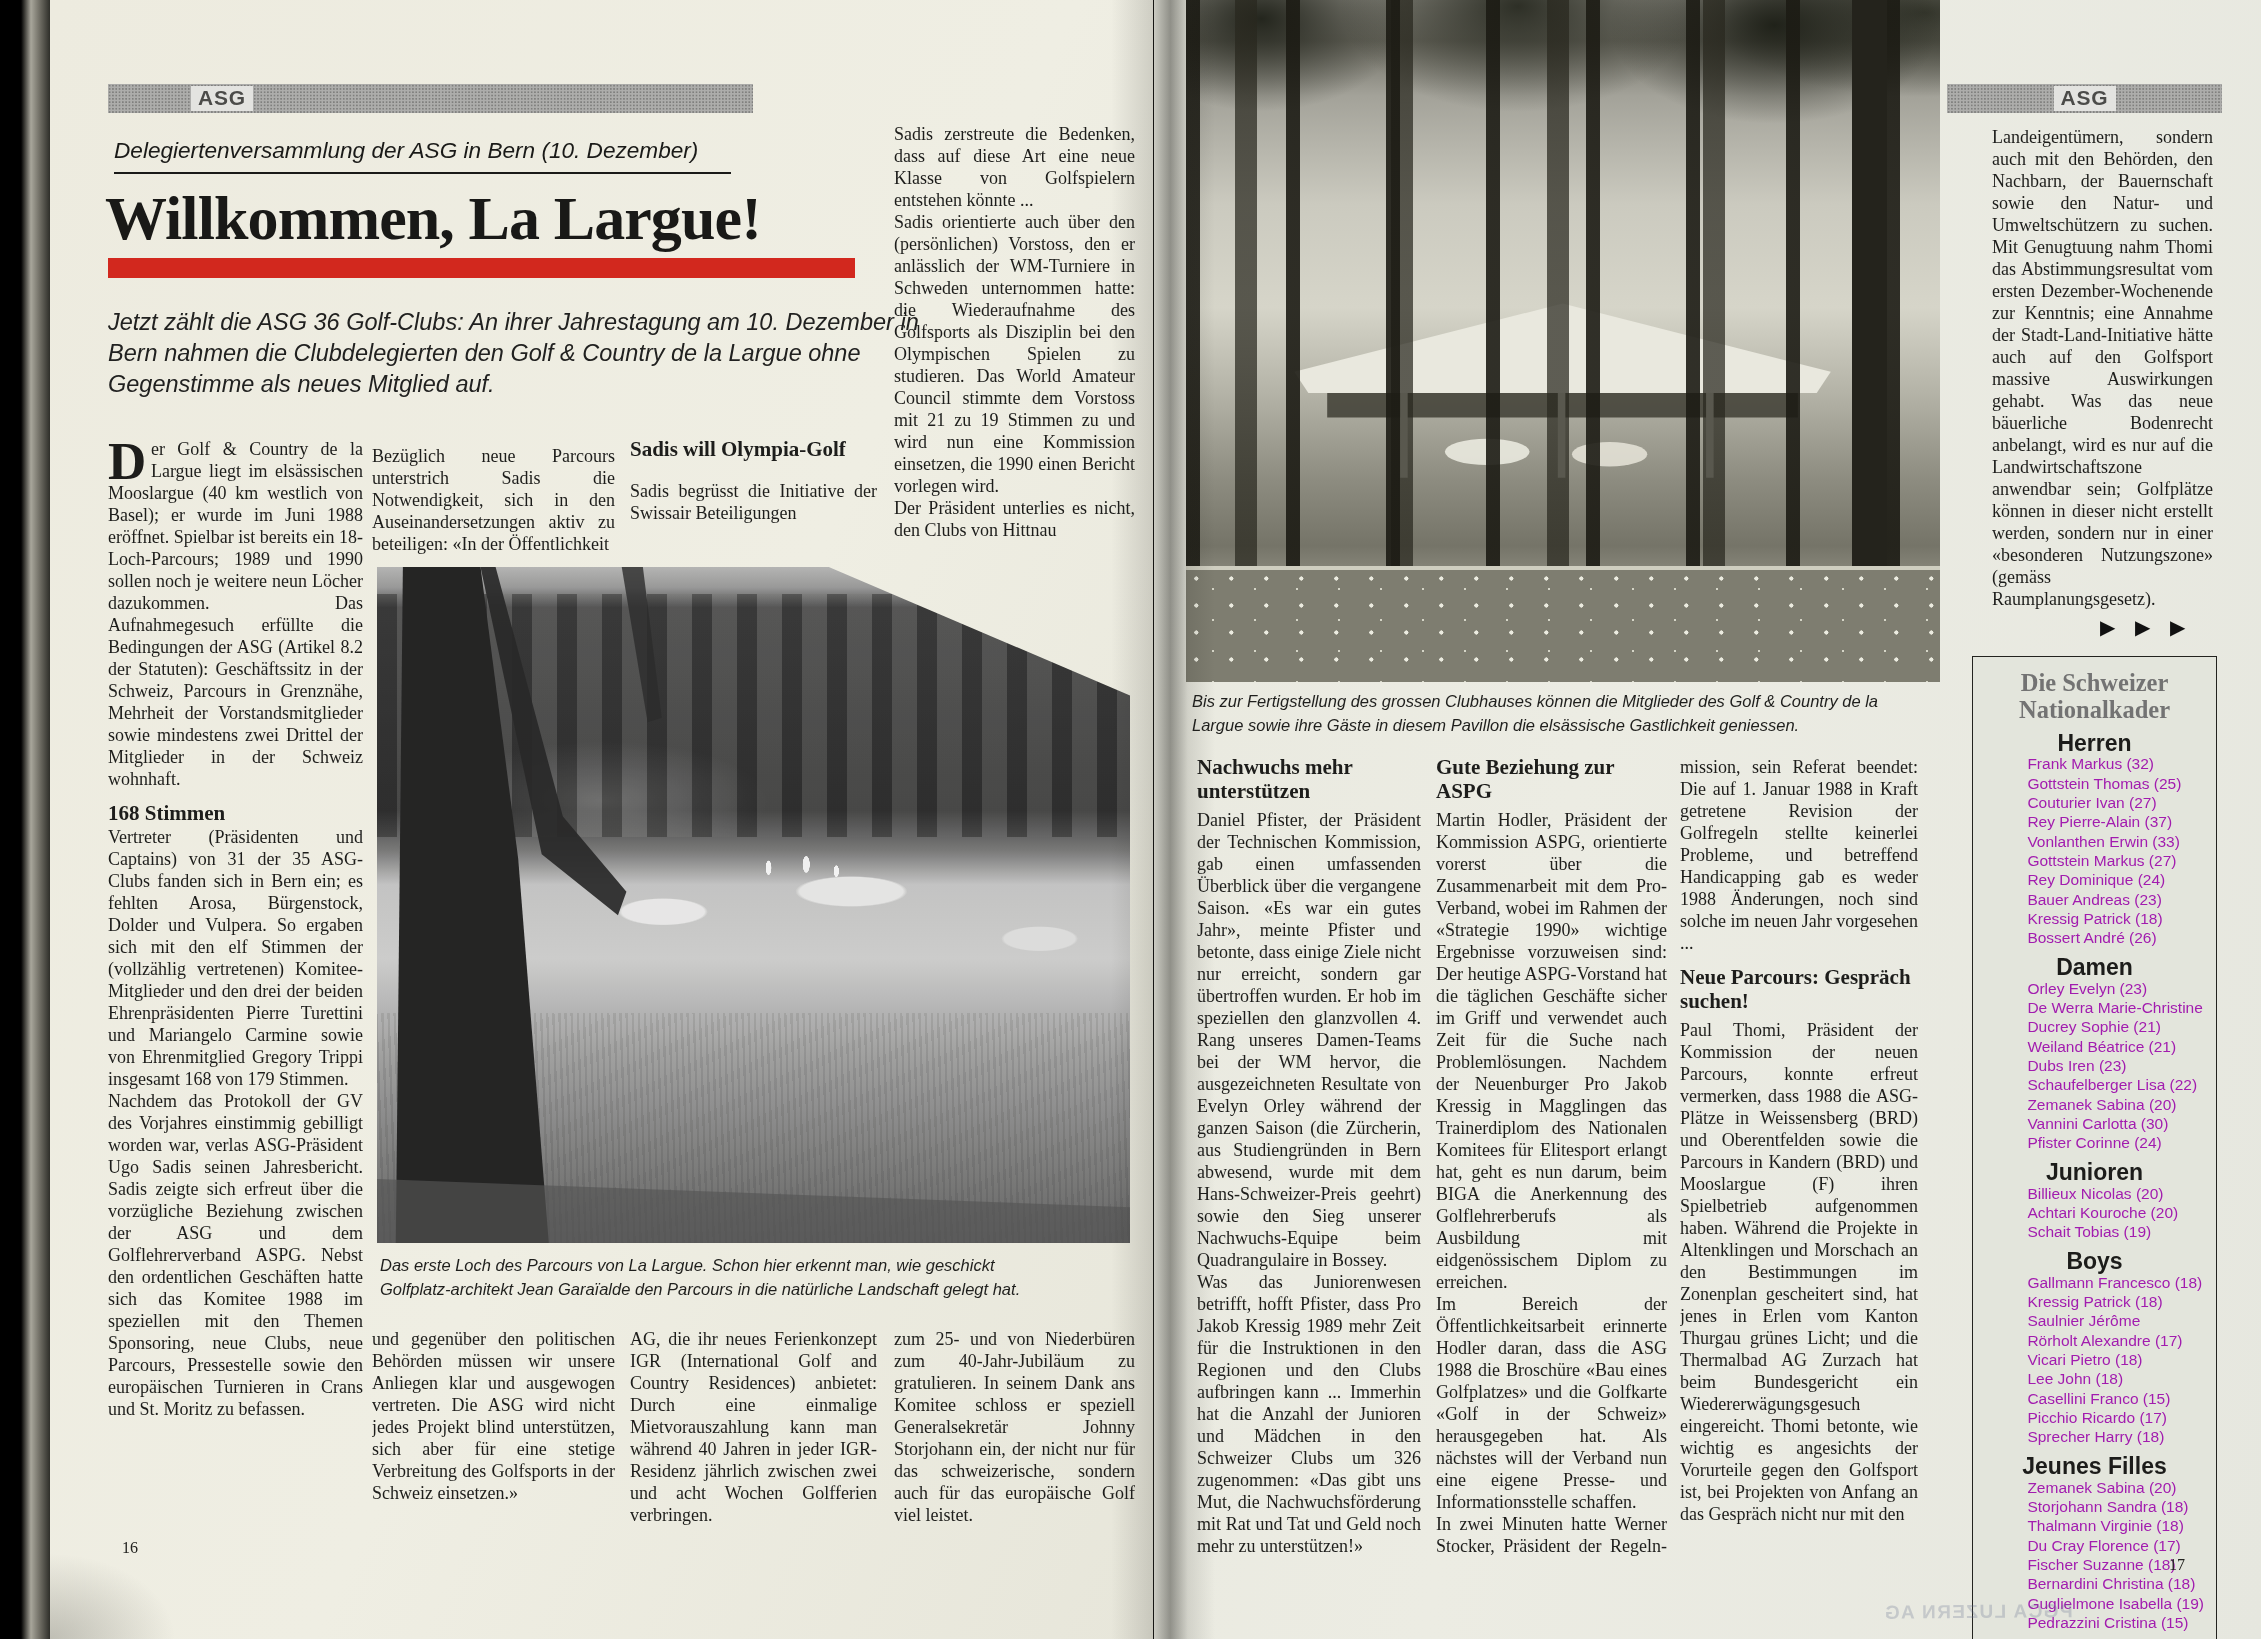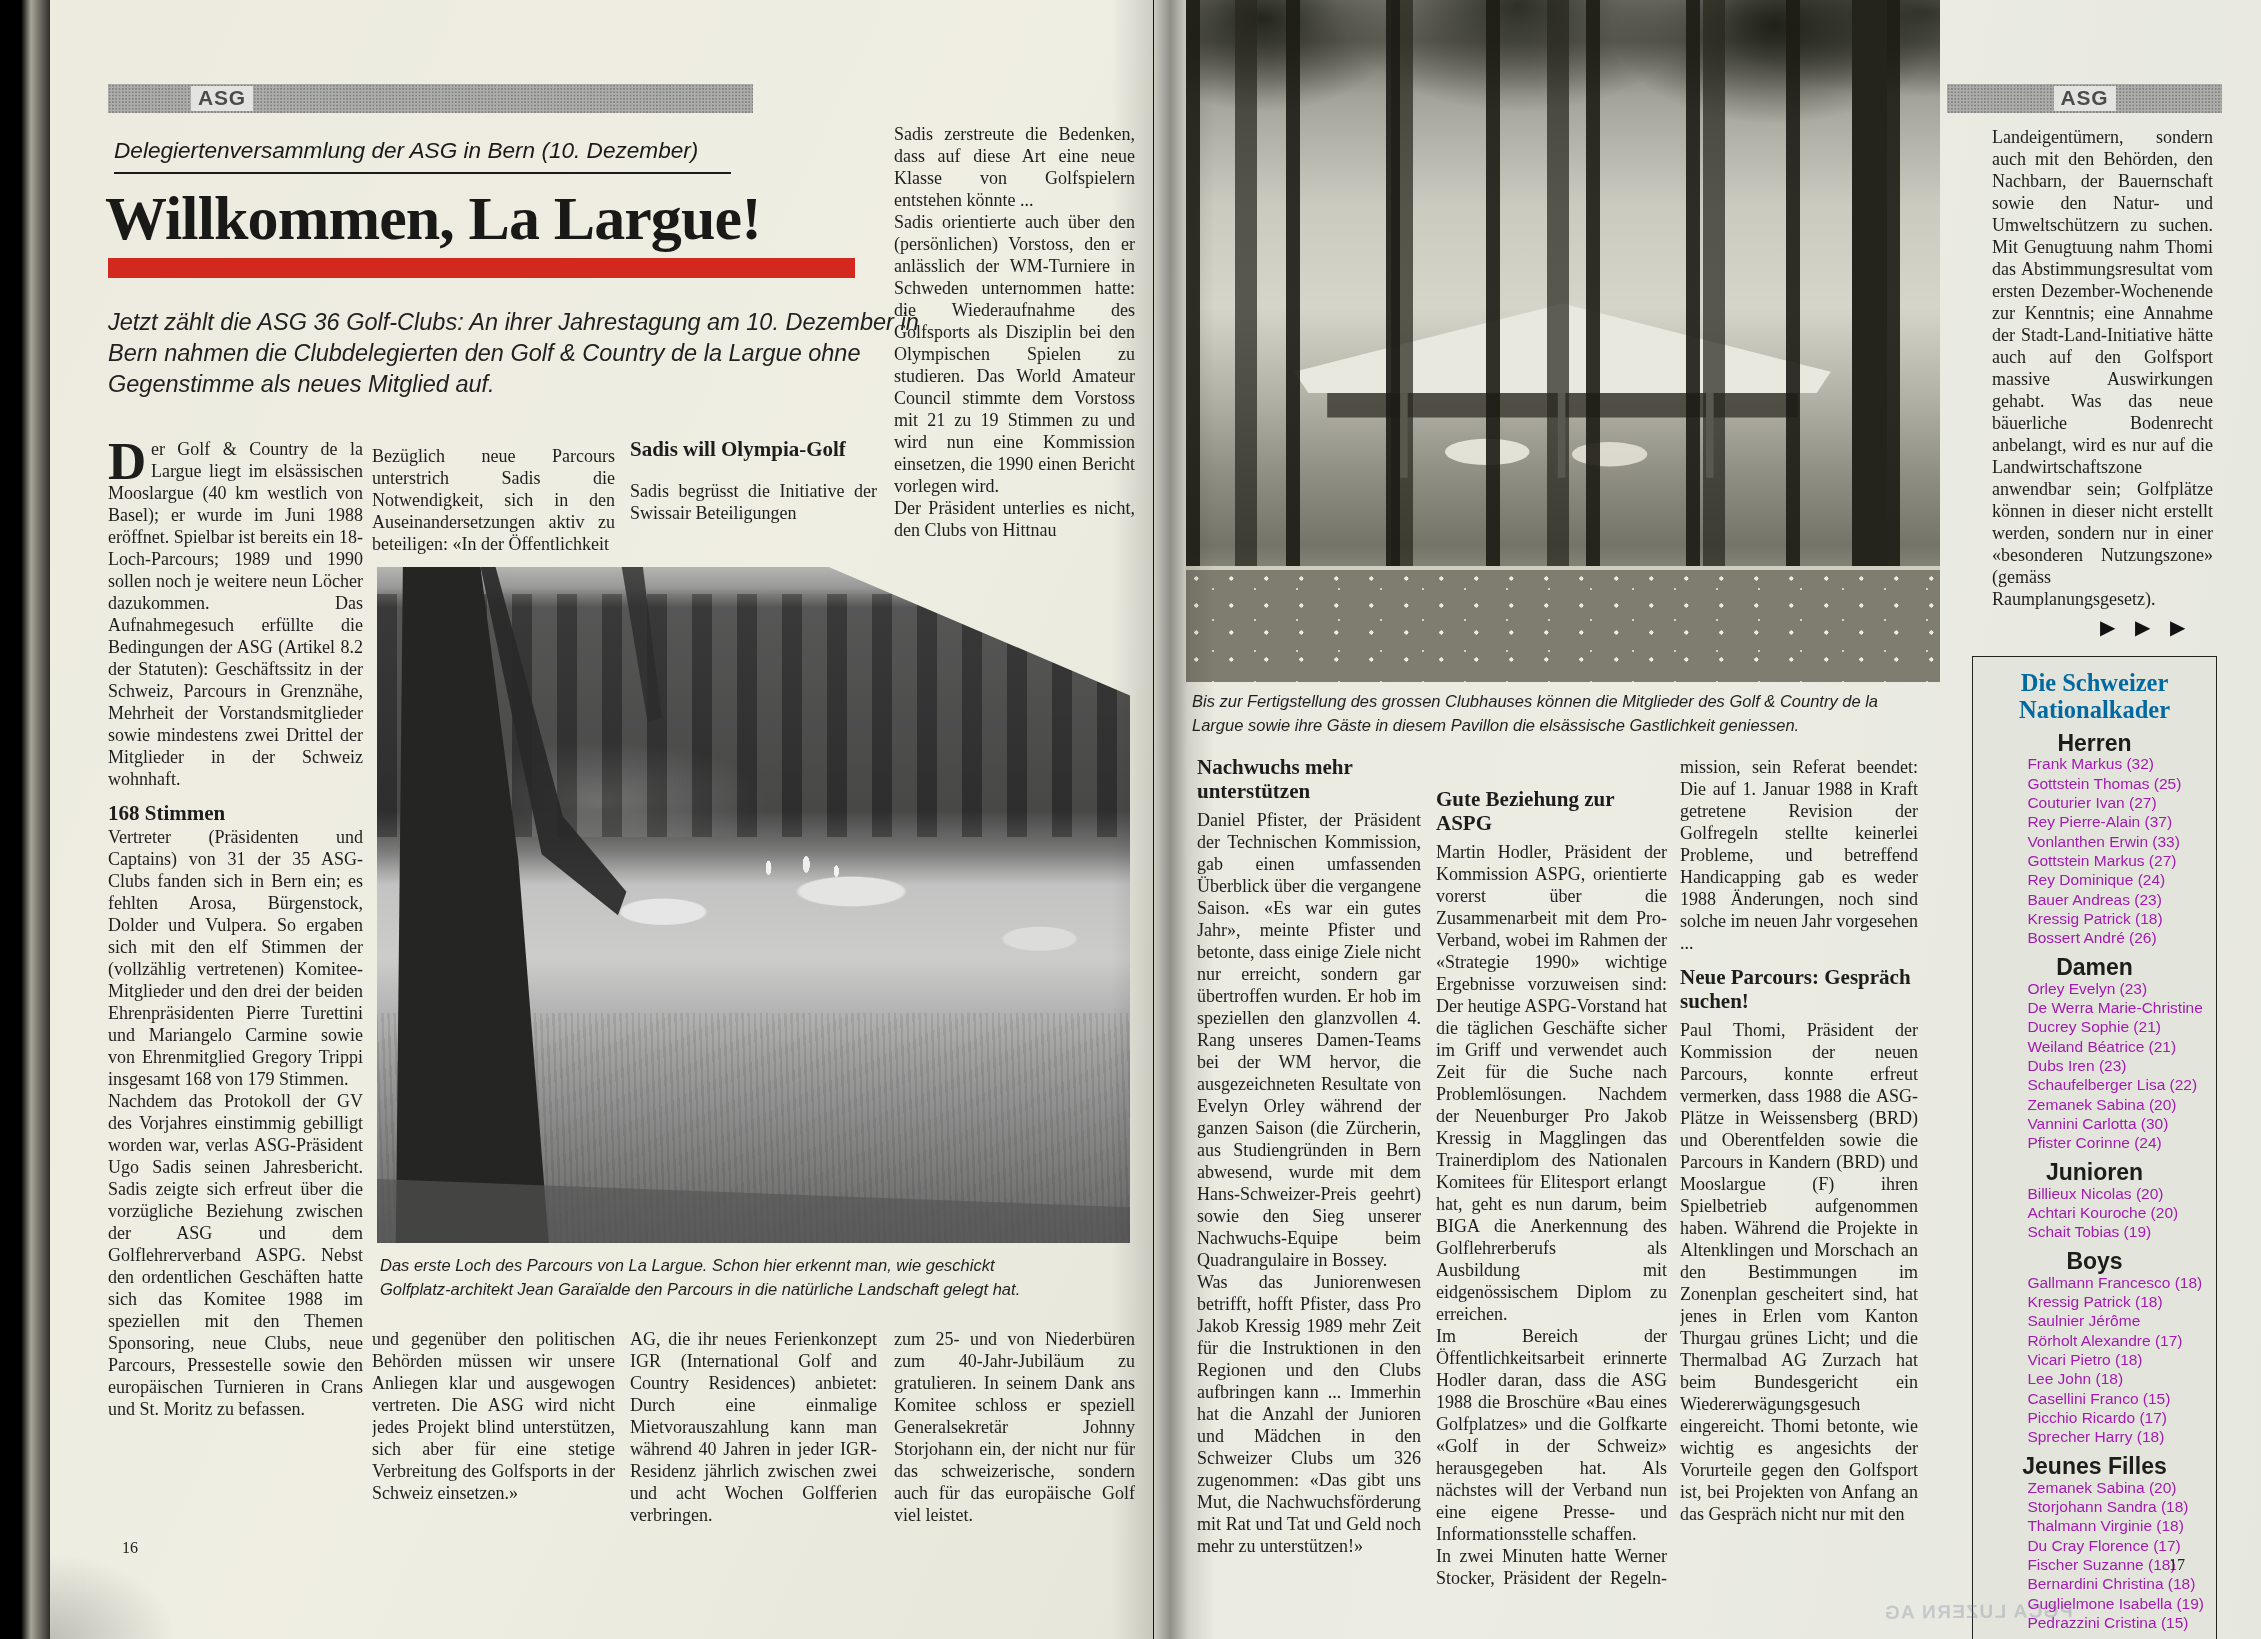--- a/index.html
+++ b/index.html
@@ -87,21 +87,21 @@
     background-size:35px 27px, 42px 31px; }
 
   .caption { position:absolute; font-family:"Liberation Sans",sans-serif; font-style:italic;
     font-size:16.5px; line-height:23.5px; color:#1f1f1d; }
 
   
   .arrows { position:absolute; font-size:20px; letter-spacing:6.6px; color:#111; font-family:"DejaVu Sans",sans-serif; }
   .kader-box { position:absolute; left:818px; top:656px; width:245px;
     border:1.9px solid #23231f; background:#e3e5dc; padding:12.2px 8.5px 14px 8.5px; }
   .kader-title { text-align:center; font-family:"Liberation Serif",serif; font-weight:bold;
-    font-size:24.5px; line-height:27px; color:#0369a1; }
+    font-size:24.5px; line-height:27px; color:#737373; }
   .kader-heading { text-align:center; font-family:"Liberation Sans",sans-serif; font-weight:bold;
     font-size:23px; line-height:20px; margin-top:9.4px; margin-bottom:1.9px; color:#1c1c1a; }
   .kader-entry { font-family:"Liberation Sans",sans-serif; font-size:15.5px; line-height:19.3px;
     color:#a21caf; padding-left:1.9px; white-space:nowrap; overflow:hidden;margin-left:44px; }
 
   .show-through { position:absolute; font-family:"Liberation Sans",sans-serif; font-weight:bold;
     font-size:19px; color:rgba(95,108,140,0.26); transform:scaleX(-1) rotate(0.5deg); letter-spacing:1.4px; }
 </style>
 </head>
 <body>
@@ -188,21 +188,21 @@
     <div class="pr-flowers"></div>
   </div>
   <div class="caption" style="left:38px; top:690px; width:737px;">Bis zur Fertigstellung des grossen Clubhauses können die Mitglieder des Golf &amp; Country de la Largue sowie ihre Gäste in diesem Pavillon die elsässische Gastlichkeit geniessen.</div>
 
   <div class="body-col" style="left:43px; top:756px; width:224px; height:802px;">
     <div class="subhead" style="margin-bottom:5.7px;">Nachwuchs mehr unterstützen</div>
     <p>Daniel Pfister, der Präsident der Technischen Kommission, gab einen umfassenden Überblick über die vergangene Saison. «Es war ein gutes Jahr», meinte Pfister und betonte, dass einige Ziele nicht nur erreicht, sondern gar übertroffen wurden. Er hob im speziellen den glanzvollen 4. Rang unseres Damen-Teams bei der WM hervor, die ausgezeichneten Resultate von Evelyn Orley während der ganzen Saison (die Zürcherin, aus Studiengründen in Bern abwesend, wurde mit dem Hans-Schweizer-Preis geehrt) sowie den Sieg unserer Nachwuchs-Equipe beim Quadrangulaire in Bossey.</p>
     <p>Was das Juniorenwesen betrifft, hofft Pfister, dass Pro Jakob Kressig 1989 mehr Zeit für die Instruktionen in den Regionen und den Clubs aufbringen kann ... Immerhin hat die Anzahl der Junioren und Mädchen in den Schweizer Clubs um 326 zugenommen: «Das gibt uns Mut, die Nachwuchsförderung mit Rat und Tat und Geld noch mehr zu unterstützen!»</p>
   </div>
 
-  <div class="body-col" style="left:282px; top:788px; width:231px; height:802px;">
+  <div class="body-col" style="left:282px; top:756px; width:231px; height:802px;">
     <div class="subhead" style="margin-bottom:5.7px;">Gute Beziehung zur ASPG</div>
     <p>Martin Hodler, Präsident der Kommission ASPG, orientierte vorerst über die Zusammenarbeit mit dem Pro-Verband, wobei im Rahmen der «Strategie 1990» wichtige Ergebnisse vorzuweisen sind: Der heutige ASPG-Vorstand hat die täglichen Geschäfte sicher im Griff und verwendet auch Zeit für die Suche nach Problemlösungen. Nachdem der Neuenburger Pro Jakob Kressig in Magglingen das Trainerdiplom des Nationalen Komitees für Elitesport erlangt hat, geht es nun darum, beim BIGA die Anerkennung des Golflehrerberufs als Ausbildung mit eidgenössischem Diplom zu erreichen.</p>
     <p>Im Bereich der Öffentlichkeitsarbeit erinnerte Hodler daran, dass die ASG 1988 die Broschüre «Bau eines Golfplatzes» und die Golfkarte «Golf in der Schweiz» herausgegeben hat. Als nächstes will der Verband nun eine eigene Presse- und Informationsstelle schaffen.</p>
     <p>In zwei Minuten hatte Werner Stocker, Präsident der Regeln- und Handicapkom-</p>
   </div>
 
   <div class="body-col" style="left:526px; top:756px; width:238px; height:802px;">
     <p>mission, sein Referat beendet: Die auf 1. Januar 1988 in Kraft getretene Revision der Golfregeln stellte keinerlei Probleme, und betreffend Handicapping gab es weder 1988 Änderungen, noch sind solche im neuen Jahr vorgesehen ...</p>
     <div class="subhead mt" style="margin-bottom:5.7px;">Neue Parcours: Gespräch suchen!</div>
     <p>Paul Thomi, Präsident der Kommission der neuen Parcours, konnte erfreut vermerken, dass 1988 die ASG-Plätze in Weissensberg (BRD) und Oberentfelden sowie die Parcours in Kandern (BRD) und Mooslargue (F) ihren Spielbetrieb aufgenommen haben. Während die Projekte in Altenklingen und Morschach an den Bestimmungen im Zonenplan gescheitert sind, hat jenes in Erlen vom Kanton Thurgau grünes Licht; und die Thermalbad AG Zurzach hat beim Bundesgericht ein Wiedererwägungsgesuch eingereicht. Thomi betonte, wie wichtig es angesichts der Vorurteile gegen den Golfsport ist, bei Projekten von Anfang an das Gespräch nicht nur mit den</p>

